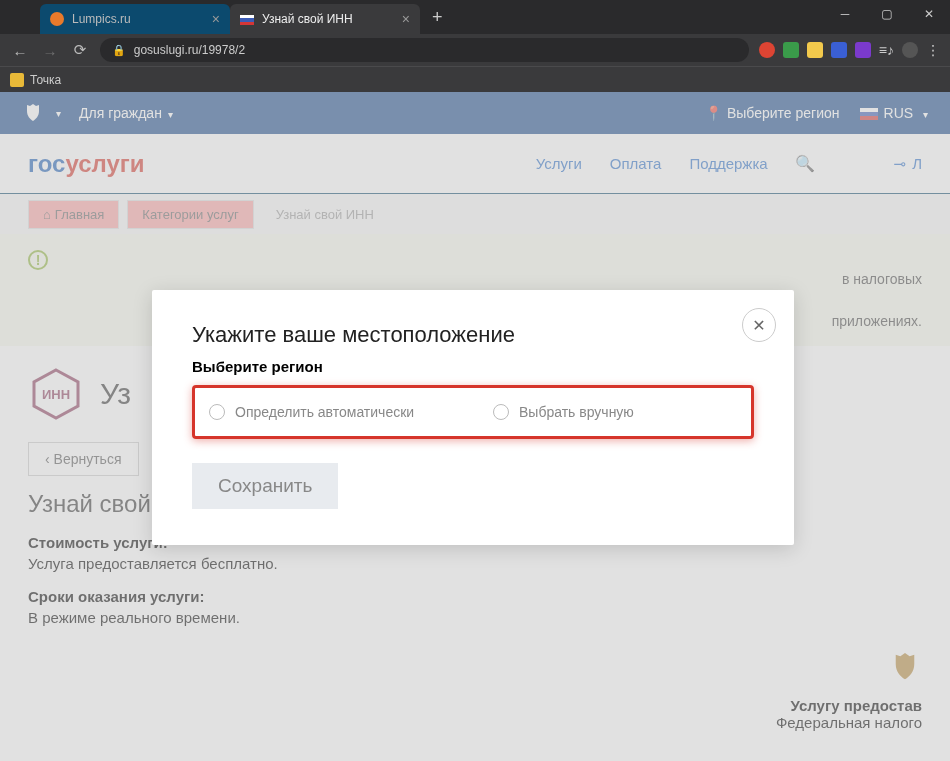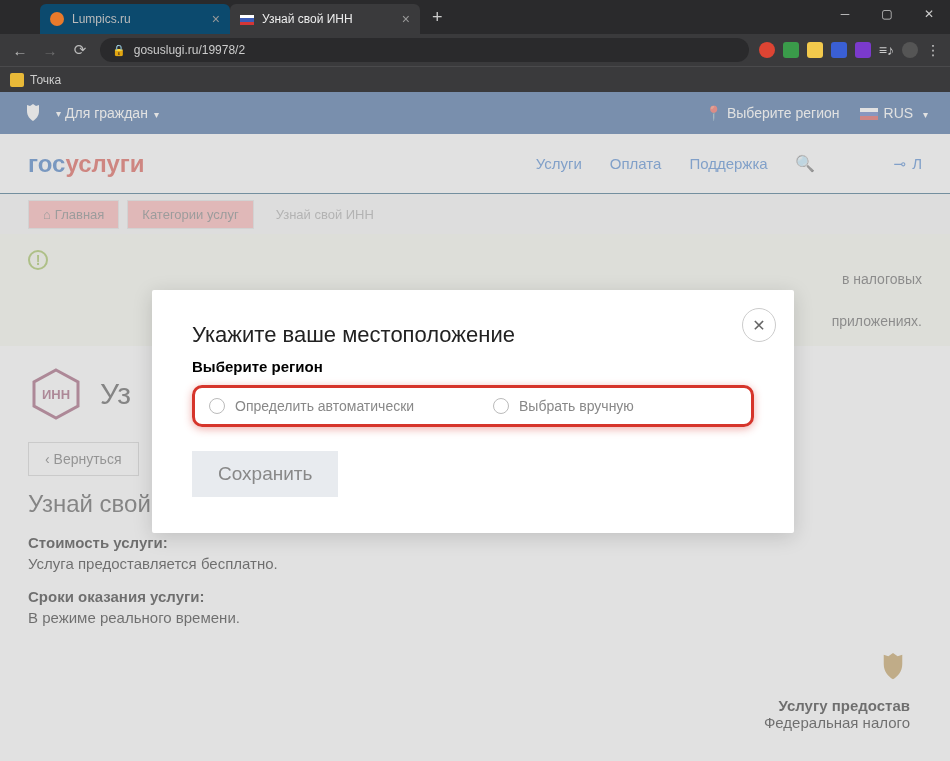--- a/index.html
+++ b/index.html
@@ -24,21 +24,21 @@
 .win-btns { position: absolute; top: 0; right: 0; display: flex; }
 .win-btn { width: 42px; height: 28px; color: #ccc; display: flex; align-items: center; justify-content: center; font-size: 12px; cursor: pointer; }
 .bookmark-row { background: #3a3a3c; height: 26px; display: flex; align-items: center; padding: 0 10px; color: #ccc; font-size: 12px; gap: 6px; border-top: 1px solid #4a4a4c; }
 .bm-ic { width: 14px; height: 14px; background: #e8b938; border-radius: 2px; }
 
 
 .site { position: relative; }
 .gov-top { background: #1a4b8c; height: 42px; display: flex; align-items: center; padding: 0 22px; color: #fff; font-size: 14px; }
 .coat { width: 22px; height: 22px; display: inline-flex; align-items: center; justify-content: center; margin-right: 6px; }
 .chev { font-size: 10px; margin-left: 6px; }
-.gov-cit { margin-left: 4px; }
+.gov-cit { margin-left: 18px; }
 .gov-right { margin-left: auto; display: flex; align-items: center; gap: 20px; }
 .flag-ru { width: 18px; height: 12px; display: inline-block; background: linear-gradient(#fff 33%, #3b5bb5 33% 66%, #d43636 66%); margin-right: 6px; vertical-align: middle; }
 
 .gov-nav { background: #fff; height: 60px; display: flex; align-items: center; padding: 0 28px; border-bottom: 1px solid #0c4a6e; }
 .logo { font-size: 24px; font-weight: bold; }
 .logo .b { color: #1a5db5; }
 .logo .r { color: #d6352b; }
 .navlinks { margin-left: auto; display: flex; gap: 28px; align-items: center; color: #2a6fc9; font-size: 15px; }
 .search-ic { color: #2a6fc9; font-size: 16px; }
 .login { color: #2a6fc9; margin-left: 50px; display: flex; align-items: center; gap: 6px; }
@@ -52,31 +52,31 @@
 .alert-ic { width: 20px; height: 20px; border: 2px solid #8fb53a; border-radius: 50%; display: flex; align-items: center; justify-content: center; color: #8fb53a; font-weight: bold; flex-shrink: 0; margin-top: 2px; }
 
 .page-body { padding: 20px 28px; }
 .svc-head { display: flex; align-items: center; gap: 16px; margin-bottom: 20px; }
 .inn-ic { width: 56px; height: 56px; }
 .svc-title { font-size: 30px; color: #333; }
 .back-btn { border: 1px solid #ccc; padding: 8px 16px; font-size: 14px; color: #555; background: #fff; margin-bottom: 14px; display: inline-block; }
 .sub-title { font-size: 24px; color: #333; margin-bottom: 16px; }
 .info-row { font-size: 15px; margin-bottom: 16px; }
 .info-row b { display: block; margin-bottom: 4px; }
-.right-col { position: absolute; right: 40px; top: 558px; text-align: right; font-size: 15px; }
+.right-col { position: absolute; right: 28px; top: 558px; text-align: right; font-size: 15px; }
 .right-col .coat2 { font-size: 30px; margin-bottom: 6px; }
 
 
 .overlay { position: absolute; top: 92px; left: 0; right: 0; bottom: 0; background: rgba(200,200,200,0.55); }
 .modal { position: absolute; top: 290px; left: 152px; width: 642px; background: #fff; padding: 32px 40px 36px; border-radius: 2px; box-shadow: 0 4px 20px rgba(0,0,0,0.15); }
 .modal-close { position: absolute; top: 18px; right: 18px; width: 34px; height: 34px; border: 1px solid #ccc; border-radius: 50%; display: flex; align-items: center; justify-content: center; color: #666; font-size: 16px; cursor: pointer; }
 .modal h2 { font-size: 22px; font-weight: normal; color: #222; margin-bottom: 10px; }
 .modal-sub { font-size: 14px; color: #666; margin-bottom: 22px; }
 .region-lbl { font-size: 15px; font-weight: bold; margin-bottom: 10px; }
-.radio-box { border: 3px solid #d6352b; border-radius: 10px; padding: 10px 14px; display: flex; gap: 40px; margin-bottom: 24px; box-shadow: 0 2px 8px rgba(214,53,43,0.4); }
+.radio-box { border: 3px solid #d6352b; border-radius: 4px; padding: 16px 14px; display: flex; gap: 40px; margin-bottom: 24px; box-shadow: 0 2px 8px rgba(214,53,43,0.4); }
 .radio-opt { display: flex; align-items: center; gap: 10px; color: #888; font-size: 14px; flex: 1; }
 .radio-c { width: 16px; height: 16px; border: 1px solid #bbb; border-radius: 50%; }
 .save-btn { background: #e8ebef; color: #888; padding: 12px 26px; font-size: 19px; border: none; cursor: pointer; }
 </style>
 </head>
 <body>
 
 <div class="browser-top">
   <div class="win-btns">
     <div class="win-btn">─</div>

